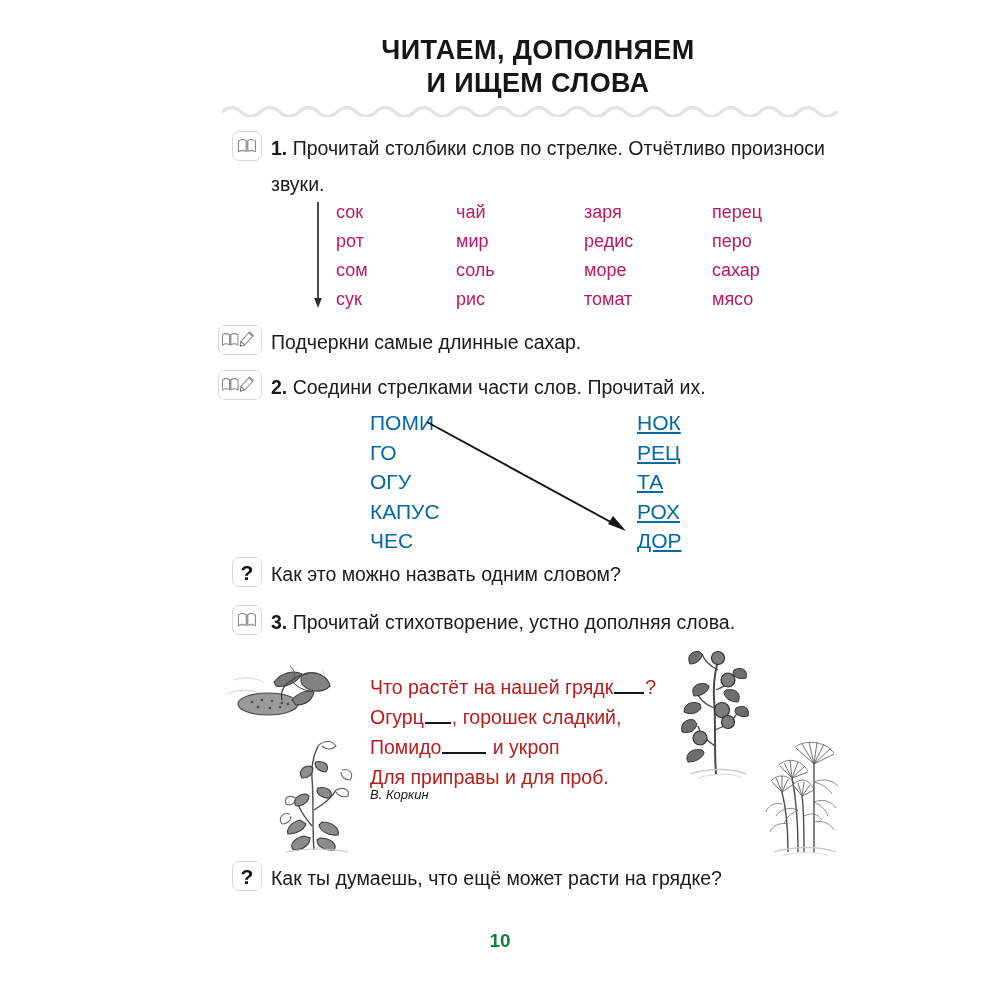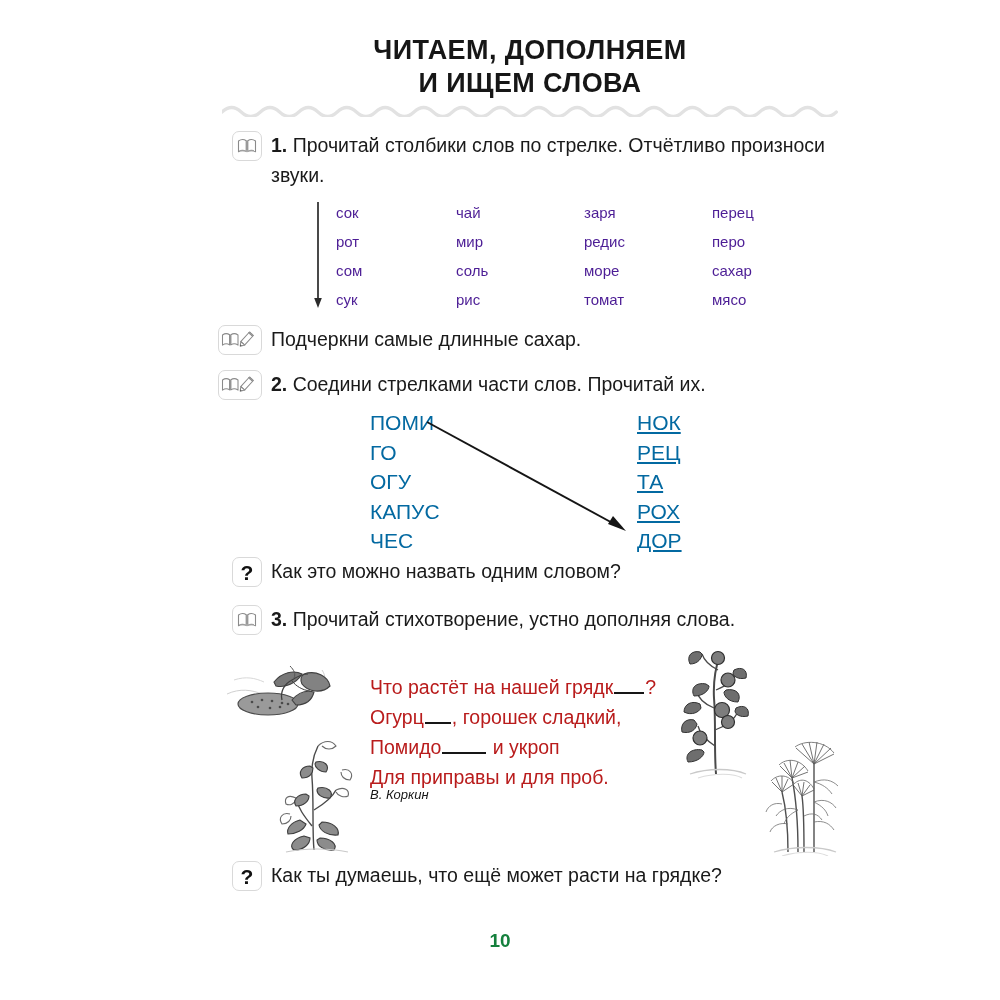--- a/index.html
+++ b/index.html
@@ -18,21 +18,21 @@
 
   #page {
     position: absolute;
     inset: 0;
     background: #ffffff;
   }
 
   
   .title-block {
     position: absolute;
-    left: 220px;
+    left: 228px;
     top: 34px;
     width: 620px;
     text-align: center;
   }
   .title-line {
     font-size: 27px;
     font-weight: bold;
     letter-spacing: 0.4px;
     line-height: 33px;
     color: #161616;
@@ -67,21 +67,21 @@
     margin-top: 1px;
   }
   .icon-box.wide {
     width: 44px;
     min-width: 44px;
   }
   .icon-box svg { display: block; }
   .instr-text {
     margin-left: 9px;
     font-size: 19.5px;
-    line-height: 30px;
+    line-height: 36px;
     color: #1a1a1a;
     max-width: 560px;
   }
   .instr-text .num {
     font-weight: bold;
   }
   .qmark {
     font-size: 21px;
     font-weight: bold;
     line-height: 1;
@@ -91,23 +91,23 @@
   
   .wordgrid {
     position: absolute;
     left: 336px;
     top: 198px;
     display: grid;
     grid-template-columns: 120px 128px 128px 120px;
     row-gap: 0px;
   }
   .wordgrid .cell {
-    font-size: 15px;
+    font-size: 18px;
     line-height: 29px;
-    color: #4c1d95;
+    color: #be185d;
   }
   .col-arrow {
     position: absolute;
     left: 312px;
     top: 202px;
     width: 16px;
     height: 106px;
   }
 
   

